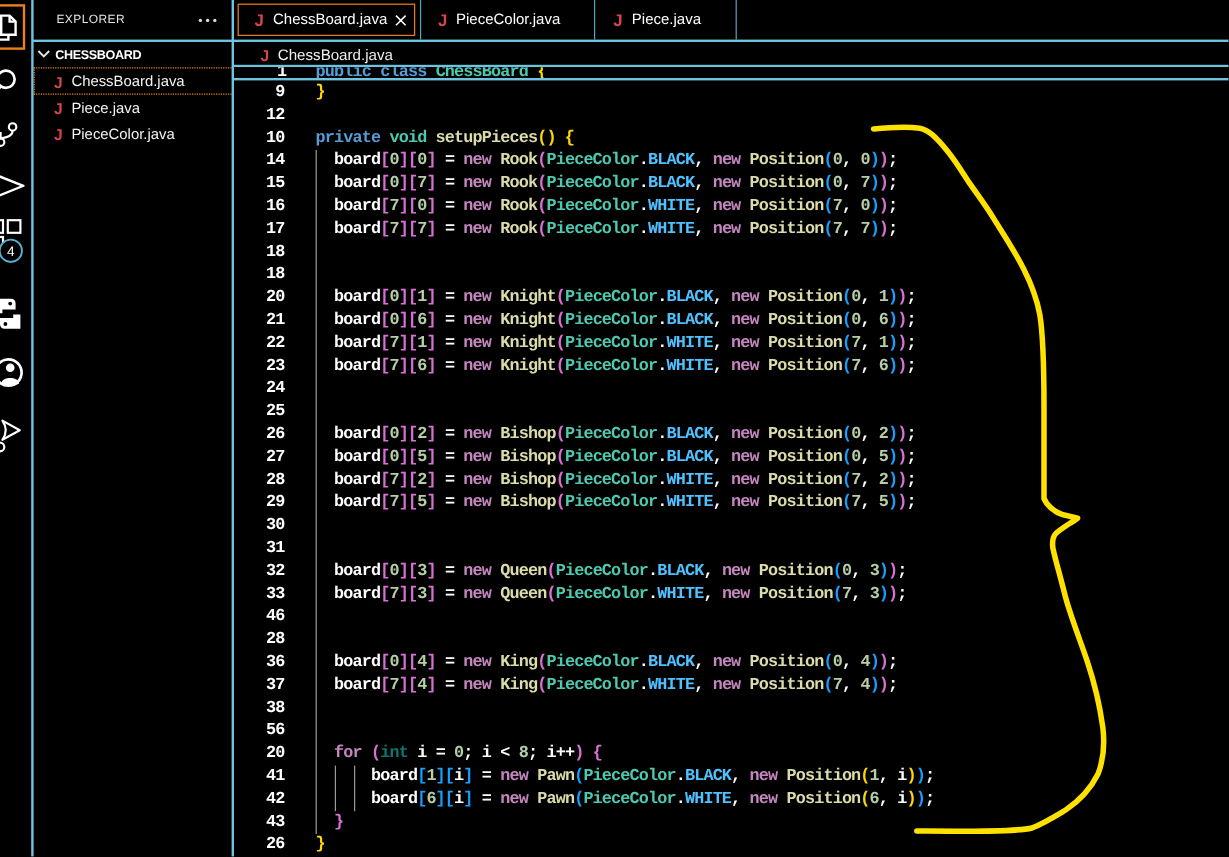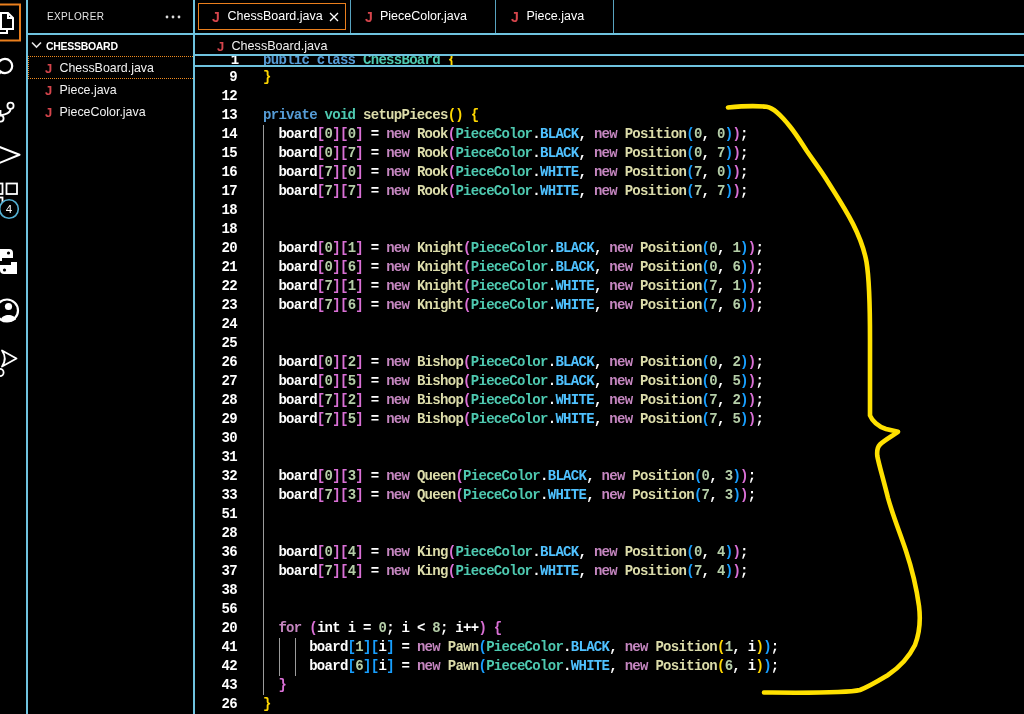--- a/index.html
+++ b/index.html
@@ -136,48 +136,48 @@
 <div class="hline" style="left:194.5px; top:54.2px; width:829.5px; height:1.4px;"></div>
 <div class="abs" style="left:194.5px; top:55.6px; width:829.5px; height:9.2px; overflow:hidden; background:#000;">
 <div style="position:relative; top:-4.2px; height:19px; line-height:19px; font-family:'Liberation Mono',monospace; font-weight:700; font-size:14px; letter-spacing:-0.71px; color:#fff; white-space:pre;"><span style="position:absolute; top:0; left:0; width:44px; text-align:right;">1</span><span style="position:absolute; top:0; left:68.5px;"><i style="color:#569cd6">public</i><i> </i><i style="color:#569cd6">class</i><i> </i><i style="color:#4ec9b0">ChessBoard</i><i> </i><i style="color:#ffd700">{</i></span></div>
 </div>
 <div class="hline" style="left:194.5px; top:64.8px; width:829.5px; height:2px;"></div>
 
 
 <div id="code">
 <div class="cl" style="top:0px"><span class="ln">9</span><span class="ct"><i style="color:#ffd700">}</i></span></div>
 <div class="cl" style="top:19px"><span class="ln">12</span><span class="ct"></span></div>
-<div class="cl" style="top:38px"><span class="ln">13</span><span class="ct"><i style="color:#569cd6">private</i><i> </i><i style="color:#4ec9b0">void</i><i> </i><i style="color:#dcdcaa">setupPieces</i><i style="color:#ffd700">()</i><i> </i><i style="color:#ffd700">{</i></span></div>
+<div class="cl" style="top:38px"><span class="ln">10</span><span class="ct"><i style="color:#569cd6">private</i><i> </i><i style="color:#4ec9b0">void</i><i> </i><i style="color:#dcdcaa">setupPieces</i><i style="color:#ffd700">()</i><i> </i><i style="color:#ffd700">{</i></span></div>
 <div class="cl" style="top:57px"><span class="ln">14</span><span class="ct"><i>  board</i><i style="color:#da70d6">[</i><i style="color:#b5cea8">0</i><i style="color:#da70d6">]</i><i style="color:#da70d6">[</i><i style="color:#b5cea8">0</i><i style="color:#da70d6">]</i><i> = </i><i style="color:#c586c0">new</i><i> </i><i style="color:#dcdcaa">Rook</i><i style="color:#da70d6">(</i><i style="color:#4ec9b0">PieceColor</i><i>.</i><i style="color:#4fc1ff">BLACK</i><i>, </i><i style="color:#c586c0">new</i><i> </i><i style="color:#dcdcaa">Position</i><i style="color:#179fff">(</i><i style="color:#b5cea8">0</i><i>, </i><i style="color:#b5cea8">0</i><i style="color:#179fff">)</i><i style="color:#da70d6">)</i><i>;</i></span></div>
 <div class="cl" style="top:76px"><span class="ln">15</span><span class="ct"><i>  board</i><i style="color:#da70d6">[</i><i style="color:#b5cea8">0</i><i style="color:#da70d6">]</i><i style="color:#da70d6">[</i><i style="color:#b5cea8">7</i><i style="color:#da70d6">]</i><i> = </i><i style="color:#c586c0">new</i><i> </i><i style="color:#dcdcaa">Rook</i><i style="color:#da70d6">(</i><i style="color:#4ec9b0">PieceColor</i><i>.</i><i style="color:#4fc1ff">BLACK</i><i>, </i><i style="color:#c586c0">new</i><i> </i><i style="color:#dcdcaa">Position</i><i style="color:#179fff">(</i><i style="color:#b5cea8">0</i><i>, </i><i style="color:#b5cea8">7</i><i style="color:#179fff">)</i><i style="color:#da70d6">)</i><i>;</i></span></div>
 <div class="cl" style="top:95px"><span class="ln">16</span><span class="ct"><i>  board</i><i style="color:#da70d6">[</i><i style="color:#b5cea8">7</i><i style="color:#da70d6">]</i><i style="color:#da70d6">[</i><i style="color:#b5cea8">0</i><i style="color:#da70d6">]</i><i> = </i><i style="color:#c586c0">new</i><i> </i><i style="color:#dcdcaa">Rook</i><i style="color:#da70d6">(</i><i style="color:#4ec9b0">PieceColor</i><i>.</i><i style="color:#4fc1ff">WHITE</i><i>, </i><i style="color:#c586c0">new</i><i> </i><i style="color:#dcdcaa">Position</i><i style="color:#179fff">(</i><i style="color:#b5cea8">7</i><i>, </i><i style="color:#b5cea8">0</i><i style="color:#179fff">)</i><i style="color:#da70d6">)</i><i>;</i></span></div>
 <div class="cl" style="top:114px"><span class="ln">17</span><span class="ct"><i>  board</i><i style="color:#da70d6">[</i><i style="color:#b5cea8">7</i><i style="color:#da70d6">]</i><i style="color:#da70d6">[</i><i style="color:#b5cea8">7</i><i style="color:#da70d6">]</i><i> = </i><i style="color:#c586c0">new</i><i> </i><i style="color:#dcdcaa">Rook</i><i style="color:#da70d6">(</i><i style="color:#4ec9b0">PieceColor</i><i>.</i><i style="color:#4fc1ff">WHITE</i><i>, </i><i style="color:#c586c0">new</i><i> </i><i style="color:#dcdcaa">Position</i><i style="color:#179fff">(</i><i style="color:#b5cea8">7</i><i>, </i><i style="color:#b5cea8">7</i><i style="color:#179fff">)</i><i style="color:#da70d6">)</i><i>;</i></span></div>
 <div class="cl" style="top:133px"><span class="ln">18</span><span class="ct"></span></div>
 <div class="cl" style="top:152px"><span class="ln">18</span><span class="ct"></span></div>
 <div class="cl" style="top:171px"><span class="ln">20</span><span class="ct"><i>  board</i><i style="color:#da70d6">[</i><i style="color:#b5cea8">0</i><i style="color:#da70d6">]</i><i style="color:#da70d6">[</i><i style="color:#b5cea8">1</i><i style="color:#da70d6">]</i><i> = </i><i style="color:#c586c0">new</i><i> </i><i style="color:#dcdcaa">Knight</i><i style="color:#da70d6">(</i><i style="color:#4ec9b0">PieceColor</i><i>.</i><i style="color:#4fc1ff">BLACK</i><i>, </i><i style="color:#c586c0">new</i><i> </i><i style="color:#dcdcaa">Position</i><i style="color:#179fff">(</i><i style="color:#b5cea8">0</i><i>, </i><i style="color:#b5cea8">1</i><i style="color:#179fff">)</i><i style="color:#da70d6">)</i><i>;</i></span></div>
 <div class="cl" style="top:190px"><span class="ln">21</span><span class="ct"><i>  board</i><i style="color:#da70d6">[</i><i style="color:#b5cea8">0</i><i style="color:#da70d6">]</i><i style="color:#da70d6">[</i><i style="color:#b5cea8">6</i><i style="color:#da70d6">]</i><i> = </i><i style="color:#c586c0">new</i><i> </i><i style="color:#dcdcaa">Knight</i><i style="color:#da70d6">(</i><i style="color:#4ec9b0">PieceColor</i><i>.</i><i style="color:#4fc1ff">BLACK</i><i>, </i><i style="color:#c586c0">new</i><i> </i><i style="color:#dcdcaa">Position</i><i style="color:#179fff">(</i><i style="color:#b5cea8">0</i><i>, </i><i style="color:#b5cea8">6</i><i style="color:#179fff">)</i><i style="color:#da70d6">)</i><i>;</i></span></div>
 <div class="cl" style="top:209px"><span class="ln">22</span><span class="ct"><i>  board</i><i style="color:#da70d6">[</i><i style="color:#b5cea8">7</i><i style="color:#da70d6">]</i><i style="color:#da70d6">[</i><i style="color:#b5cea8">1</i><i style="color:#da70d6">]</i><i> = </i><i style="color:#c586c0">new</i><i> </i><i style="color:#dcdcaa">Knight</i><i style="color:#da70d6">(</i><i style="color:#4ec9b0">PieceColor</i><i>.</i><i style="color:#4fc1ff">WHITE</i><i>, </i><i style="color:#c586c0">new</i><i> </i><i style="color:#dcdcaa">Position</i><i style="color:#179fff">(</i><i style="color:#b5cea8">7</i><i>, </i><i style="color:#b5cea8">1</i><i style="color:#179fff">)</i><i style="color:#da70d6">)</i><i>;</i></span></div>
 <div class="cl" style="top:228px"><span class="ln">23</span><span class="ct"><i>  board</i><i style="color:#da70d6">[</i><i style="color:#b5cea8">7</i><i style="color:#da70d6">]</i><i style="color:#da70d6">[</i><i style="color:#b5cea8">6</i><i style="color:#da70d6">]</i><i> = </i><i style="color:#c586c0">new</i><i> </i><i style="color:#dcdcaa">Knight</i><i style="color:#da70d6">(</i><i style="color:#4ec9b0">PieceColor</i><i>.</i><i style="color:#4fc1ff">WHITE</i><i>, </i><i style="color:#c586c0">new</i><i> </i><i style="color:#dcdcaa">Position</i><i style="color:#179fff">(</i><i style="color:#b5cea8">7</i><i>, </i><i style="color:#b5cea8">6</i><i style="color:#179fff">)</i><i style="color:#da70d6">)</i><i>;</i></span></div>
 <div class="cl" style="top:247px"><span class="ln">24</span><span class="ct"></span></div>
 <div class="cl" style="top:266px"><span class="ln">25</span><span class="ct"></span></div>
 <div class="cl" style="top:285px"><span class="ln">26</span><span class="ct"><i>  board</i><i style="color:#da70d6">[</i><i style="color:#b5cea8">0</i><i style="color:#da70d6">]</i><i style="color:#da70d6">[</i><i style="color:#b5cea8">2</i><i style="color:#da70d6">]</i><i> = </i><i style="color:#c586c0">new</i><i> </i><i style="color:#dcdcaa">Bishop</i><i style="color:#da70d6">(</i><i style="color:#4ec9b0">PieceColor</i><i>.</i><i style="color:#4fc1ff">BLACK</i><i>, </i><i style="color:#c586c0">new</i><i> </i><i style="color:#dcdcaa">Position</i><i style="color:#179fff">(</i><i style="color:#b5cea8">0</i><i>, </i><i style="color:#b5cea8">2</i><i style="color:#179fff">)</i><i style="color:#da70d6">)</i><i>;</i></span></div>
 <div class="cl" style="top:304px"><span class="ln">27</span><span class="ct"><i>  board</i><i style="color:#da70d6">[</i><i style="color:#b5cea8">0</i><i style="color:#da70d6">]</i><i style="color:#da70d6">[</i><i style="color:#b5cea8">5</i><i style="color:#da70d6">]</i><i> = </i><i style="color:#c586c0">new</i><i> </i><i style="color:#dcdcaa">Bishop</i><i style="color:#da70d6">(</i><i style="color:#4ec9b0">PieceColor</i><i>.</i><i style="color:#4fc1ff">BLACK</i><i>, </i><i style="color:#c586c0">new</i><i> </i><i style="color:#dcdcaa">Position</i><i style="color:#179fff">(</i><i style="color:#b5cea8">0</i><i>, </i><i style="color:#b5cea8">5</i><i style="color:#179fff">)</i><i style="color:#da70d6">)</i><i>;</i></span></div>
 <div class="cl" style="top:323px"><span class="ln">28</span><span class="ct"><i>  board</i><i style="color:#da70d6">[</i><i style="color:#b5cea8">7</i><i style="color:#da70d6">]</i><i style="color:#da70d6">[</i><i style="color:#b5cea8">2</i><i style="color:#da70d6">]</i><i> = </i><i style="color:#c586c0">new</i><i> </i><i style="color:#dcdcaa">Bishop</i><i style="color:#da70d6">(</i><i style="color:#4ec9b0">PieceColor</i><i>.</i><i style="color:#4fc1ff">WHITE</i><i>, </i><i style="color:#c586c0">new</i><i> </i><i style="color:#dcdcaa">Position</i><i style="color:#179fff">(</i><i style="color:#b5cea8">7</i><i>, </i><i style="color:#b5cea8">2</i><i style="color:#179fff">)</i><i style="color:#da70d6">)</i><i>;</i></span></div>
 <div class="cl" style="top:342px"><span class="ln">29</span><span class="ct"><i>  board</i><i style="color:#da70d6">[</i><i style="color:#b5cea8">7</i><i style="color:#da70d6">]</i><i style="color:#da70d6">[</i><i style="color:#b5cea8">5</i><i style="color:#da70d6">]</i><i> = </i><i style="color:#c586c0">new</i><i> </i><i style="color:#dcdcaa">Bishop</i><i style="color:#da70d6">(</i><i style="color:#4ec9b0">PieceColor</i><i>.</i><i style="color:#4fc1ff">WHITE</i><i>, </i><i style="color:#c586c0">new</i><i> </i><i style="color:#dcdcaa">Position</i><i style="color:#179fff">(</i><i style="color:#b5cea8">7</i><i>, </i><i style="color:#b5cea8">5</i><i style="color:#179fff">)</i><i style="color:#da70d6">)</i><i>;</i></span></div>
 <div class="cl" style="top:361px"><span class="ln">30</span><span class="ct"></span></div>
 <div class="cl" style="top:380px"><span class="ln">31</span><span class="ct"></span></div>
 <div class="cl" style="top:399px"><span class="ln">32</span><span class="ct"><i>  board</i><i style="color:#da70d6">[</i><i style="color:#b5cea8">0</i><i style="color:#da70d6">]</i><i style="color:#da70d6">[</i><i style="color:#b5cea8">3</i><i style="color:#da70d6">]</i><i> = </i><i style="color:#c586c0">new</i><i> </i><i style="color:#dcdcaa">Queen</i><i style="color:#da70d6">(</i><i style="color:#4ec9b0">PieceColor</i><i>.</i><i style="color:#4fc1ff">BLACK</i><i>, </i><i style="color:#c586c0">new</i><i> </i><i style="color:#dcdcaa">Position</i><i style="color:#179fff">(</i><i style="color:#b5cea8">0</i><i>, </i><i style="color:#b5cea8">3</i><i style="color:#179fff">)</i><i style="color:#da70d6">)</i><i>;</i></span></div>
 <div class="cl" style="top:418px"><span class="ln">33</span><span class="ct"><i>  board</i><i style="color:#da70d6">[</i><i style="color:#b5cea8">7</i><i style="color:#da70d6">]</i><i style="color:#da70d6">[</i><i style="color:#b5cea8">3</i><i style="color:#da70d6">]</i><i> = </i><i style="color:#c586c0">new</i><i> </i><i style="color:#dcdcaa">Queen</i><i style="color:#da70d6">(</i><i style="color:#4ec9b0">PieceColor</i><i>.</i><i style="color:#4fc1ff">WHITE</i><i>, </i><i style="color:#c586c0">new</i><i> </i><i style="color:#dcdcaa">Position</i><i style="color:#179fff">(</i><i style="color:#b5cea8">7</i><i>, </i><i style="color:#b5cea8">3</i><i style="color:#179fff">)</i><i style="color:#da70d6">)</i><i>;</i></span></div>
-<div class="cl" style="top:437px"><span class="ln">51</span><span class="ct"></span></div>
+<div class="cl" style="top:437px"><span class="ln">46</span><span class="ct"></span></div>
 <div class="cl" style="top:456px"><span class="ln">28</span><span class="ct"></span></div>
 <div class="cl" style="top:475px"><span class="ln">36</span><span class="ct"><i>  board</i><i style="color:#da70d6">[</i><i style="color:#b5cea8">0</i><i style="color:#da70d6">]</i><i style="color:#da70d6">[</i><i style="color:#b5cea8">4</i><i style="color:#da70d6">]</i><i> = </i><i style="color:#c586c0">new</i><i> </i><i style="color:#dcdcaa">King</i><i style="color:#da70d6">(</i><i style="color:#4ec9b0">PieceColor</i><i>.</i><i style="color:#4fc1ff">BLACK</i><i>, </i><i style="color:#c586c0">new</i><i> </i><i style="color:#dcdcaa">Position</i><i style="color:#179fff">(</i><i style="color:#b5cea8">0</i><i>, </i><i style="color:#b5cea8">4</i><i style="color:#179fff">)</i><i style="color:#da70d6">)</i><i>;</i></span></div>
 <div class="cl" style="top:494px"><span class="ln">37</span><span class="ct"><i>  board</i><i style="color:#da70d6">[</i><i style="color:#b5cea8">7</i><i style="color:#da70d6">]</i><i style="color:#da70d6">[</i><i style="color:#b5cea8">4</i><i style="color:#da70d6">]</i><i> = </i><i style="color:#c586c0">new</i><i> </i><i style="color:#dcdcaa">King</i><i style="color:#da70d6">(</i><i style="color:#4ec9b0">PieceColor</i><i>.</i><i style="color:#4fc1ff">WHITE</i><i>, </i><i style="color:#c586c0">new</i><i> </i><i style="color:#dcdcaa">Position</i><i style="color:#179fff">(</i><i style="color:#b5cea8">7</i><i>, </i><i style="color:#b5cea8">4</i><i style="color:#179fff">)</i><i style="color:#da70d6">)</i><i>;</i></span></div>
 <div class="cl" style="top:513px"><span class="ln">38</span><span class="ct"></span></div>
 <div class="cl" style="top:532px"><span class="ln">56</span><span class="ct"></span></div>
-<div class="cl" style="top:551px"><span class="ln">20</span><span class="ct"><i>  </i><i style="color:#c586c0">for</i><i> </i><i style="color:#da70d6">(</i><i style="color:#ffffff">int</i><i> i = </i><i style="color:#b5cea8">0</i><i>; i &lt; </i><i style="color:#b5cea8">8</i><i>; i++</i><i style="color:#da70d6">)</i><i> </i><i style="color:#da70d6">{</i></span></div>
+<div class="cl" style="top:551px"><span class="ln">20</span><span class="ct"><i>  </i><i style="color:#c586c0">for</i><i> </i><i style="color:#da70d6">(</i><i style="color:#0f766e">int</i><i> i = </i><i style="color:#b5cea8">0</i><i>; i &lt; </i><i style="color:#b5cea8">8</i><i>; i++</i><i style="color:#da70d6">)</i><i> </i><i style="color:#da70d6">{</i></span></div>
 <div class="cl" style="top:570px"><span class="ln">41</span><span class="ct"><i>      board</i><i style="color:#179fff">[</i><i style="color:#b5cea8">1</i><i style="color:#179fff">]</i><i style="color:#179fff">[</i><i>i</i><i style="color:#179fff">]</i><i> = </i><i style="color:#c586c0">new</i><i> </i><i style="color:#dcdcaa">Pawn</i><i style="color:#179fff">(</i><i style="color:#4ec9b0">PieceColor</i><i>.</i><i style="color:#4fc1ff">BLACK</i><i>, </i><i style="color:#c586c0">new</i><i> </i><i style="color:#dcdcaa">Position</i><i style="color:#ffd700">(</i><i style="color:#b5cea8">1</i><i>, </i><i>i</i><i style="color:#ffd700">)</i><i style="color:#179fff">)</i><i>;</i></span></div>
 <div class="cl" style="top:589px"><span class="ln">42</span><span class="ct"><i>      board</i><i style="color:#179fff">[</i><i style="color:#b5cea8">6</i><i style="color:#179fff">]</i><i style="color:#179fff">[</i><i>i</i><i style="color:#179fff">]</i><i> = </i><i style="color:#c586c0">new</i><i> </i><i style="color:#dcdcaa">Pawn</i><i style="color:#179fff">(</i><i style="color:#4ec9b0">PieceColor</i><i>.</i><i style="color:#4fc1ff">WHITE</i><i>, </i><i style="color:#c586c0">new</i><i> </i><i style="color:#dcdcaa">Position</i><i style="color:#ffd700">(</i><i style="color:#b5cea8">6</i><i>, </i><i>i</i><i style="color:#ffd700">)</i><i style="color:#179fff">)</i><i>;</i></span></div>
 <div class="cl" style="top:608px"><span class="ln">43</span><span class="ct"><i>  </i><i style="color:#da70d6">}</i></span></div>
 <div class="cl" style="top:627px"><span class="ln">26</span><span class="ct"><i style="color:#ffd700">}</i></span></div>
 <div class="ig" style="left:68px; top:57px; height:570px;"></div>
 <div class="ig" style="left:84px; top:570px; height:38px;"></div>
 <div class="ig" style="left:100px; top:570px; height:38px;"></div>
 </div>
 
 

